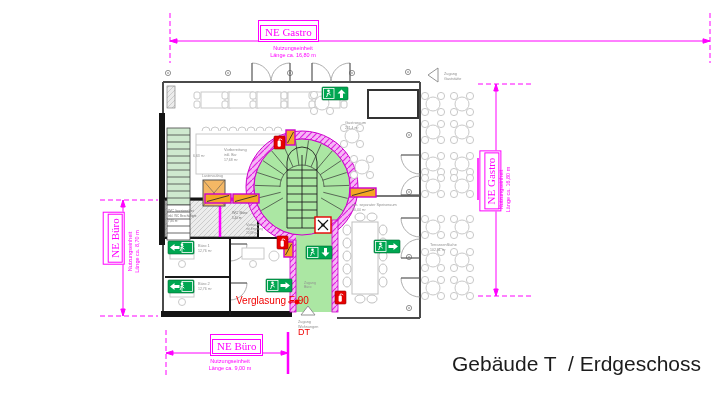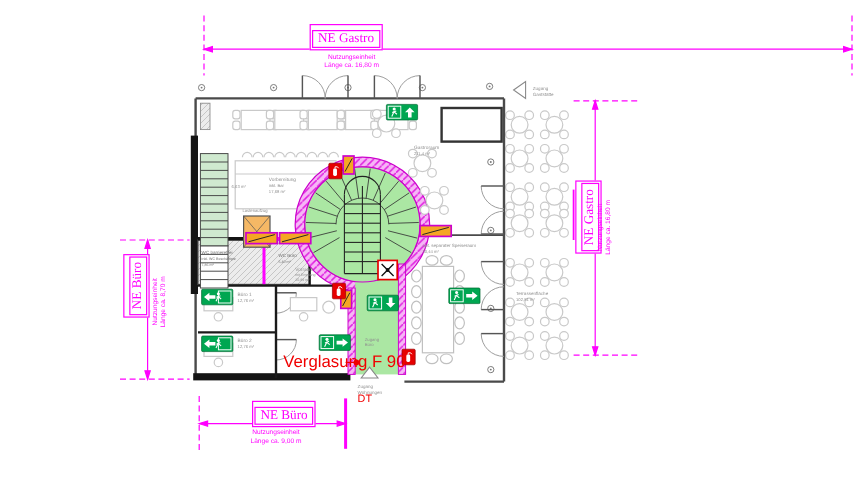--- a/index.html
+++ b/index.html
@@ -5,21 +5,21 @@
   html,body{margin:0;padding:0;background:#fff;}
   .canvas{position:relative;width:715px;height:400px;background:#fff;overflow:hidden;
           font-family:"Liberation Sans",sans-serif;}
   .canvas svg{position:absolute;left:0;top:0;}
   .abs{position:absolute;}
   .ne-box{border:1px solid #ff00ff;padding:1px;display:inline-block;background:#fff;}
   .ne-box span{display:inline-block;border:1px solid #ff00ff;padding:0 4px;
       font-family:"Liberation Serif",serif;font-size:11px;line-height:13px;color:#ff00ff;white-space:nowrap;}
   .dim-text{color:#ff00ff;font-size:5.5px;line-height:6.5px;text-align:center;white-space:nowrap;}
   .rot{transform:rotate(-90deg);transform-origin:center center;}
-  .red-note{color:#f00000;font-size:14px;line-height:8px;white-space:nowrap;}
+  .red-note{color:#f00000;font-size:10px;line-height:8px;white-space:nowrap;}
   .title{font-size:21px;color:#1c1c1c;white-space:pre;}
 </style>
 </head>
 <body>
 
 <div class="canvas">
 
 <svg width="715" height="400" viewBox="0 0 715 400">
   <defs>
     <pattern id="hatchM" width="6" height="6" patternUnits="userSpaceOnUse">
@@ -444,14 +444,15 @@
   <span>NE Büro</span>
 </div>
 <div class="abs dim-text" style="left:170px;top:358px;width:120px;">
   <div>Nutzungseinheit</div>
   <div>Länge ca. 9,00 m</div>
 </div>
 
 <div class="abs red-note" style="left:236px;top:297px;">Verglasung F 90</div>
 <div class="abs red-note" style="left:298px;top:280px;font-size:9px;margin-top:48px;">DT</div>
 
+<div class="abs title" style="left:452px;top:352px;">Gebäude T  / Erdgeschoss</div>
 
 </div>
 
 </body></html>

